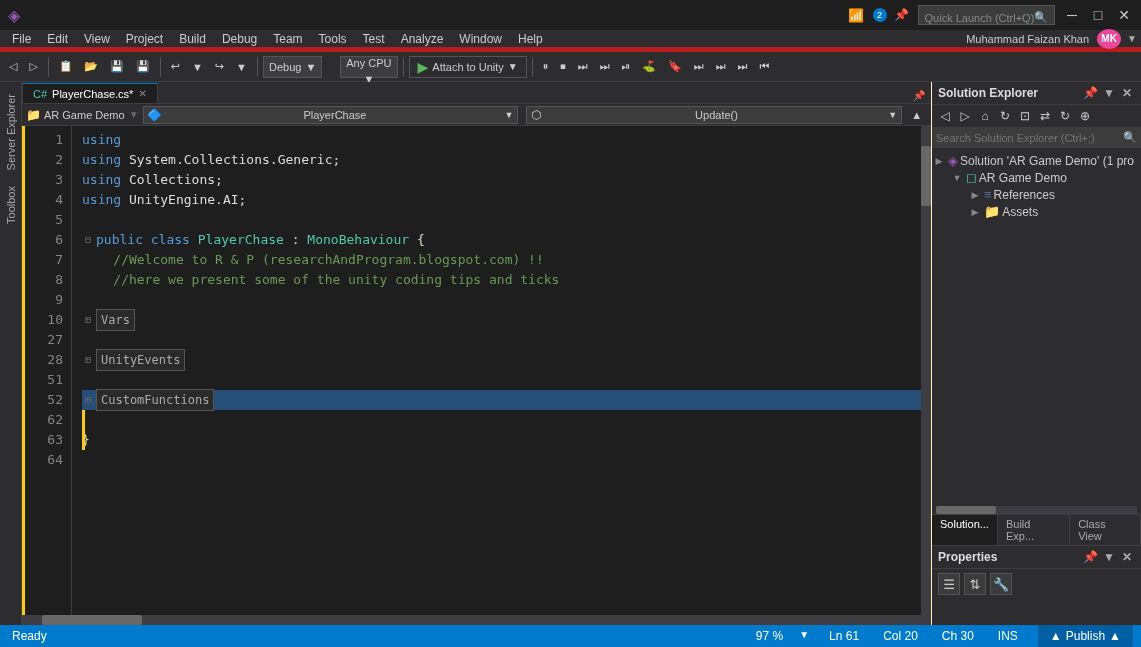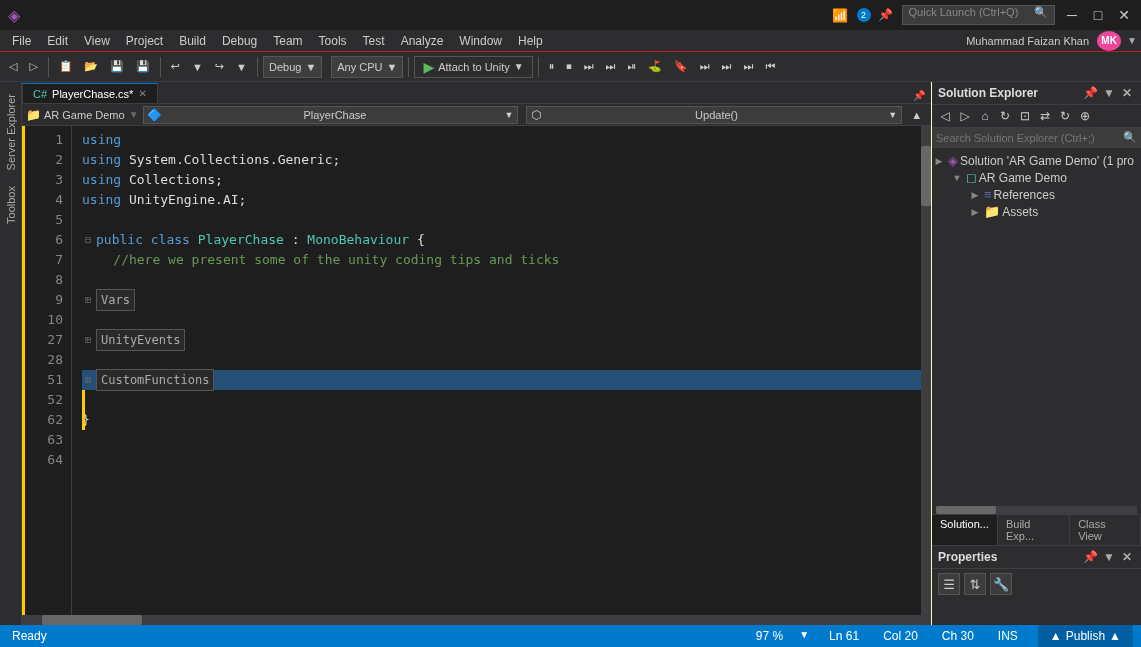--- a/index.html
+++ b/index.html
@@ -20,21 +20,21 @@
     #title-bar .title-right { display: flex; align-items: center; gap: 8px; }
     .title-btn { width: 18px; height: 18px; display: flex; align-items: center; justify-content: center; cursor: pointer; font-size: 14px; color: #ccc; }
 
     
     #menu-bar {
       background: #2d2d30;
       height: 22px;
       display: flex;
       align-items: center;
       padding: 0 4px;
-      border-bottom: 1px solid #b91c1c;
+      border-bottom: 5px solid #b91c1c;
       justify-content: space-between;
     }
     .menu-item { padding: 2px 8px; cursor: pointer; font-size: 12px; color: #ccc; }
 
     
     #toolbar {
       background: #2d2d30;
       height: 30px;
       display: flex;
       align-items: center;
@@ -332,21 +332,21 @@
 <div id="title-bar">
   <div class="title-left">
     <span style="color:#9b59b6;font-size:16px;">◈</span>
   </div>
   <div class="title-right">
 
     <span style="font-size:13px;">📶</span>
     <span style="background:#007acc;color:#fff;border-radius:50%;width:14px;height:14px;display:inline-flex;align-items:center;justify-content:center;font-size:9px;">2</span>
     <span style="font-size:12px;">📌</span>
 
-    <div style="display:flex;align-items:flex-start;background:#3c3c3c;border:1px solid #555;height:20px;padding:0 6px;gap:16px;">
+    <div style="display:flex;align-items:flex-end;background:#3c3c3c;border:1px solid #555;height:20px;padding:0 6px;gap:0;">
       <span style="font-size:11px;color:#888;">Quick Launch (Ctrl+Q)</span>
       <span style="font-size:11px;">🔍</span>
     </div>
     <div class="title-btn">─</div>
     <div class="title-btn">□</div>
     <div class="title-btn close">✕</div>
   </div>
 </div>
 
 <div id="menu-bar">
@@ -384,21 +384,21 @@
   <div class="toolbar-btn">▼</div>
   <div class="toolbar-btn">↪</div>
   <div class="toolbar-btn">▼</div>
   <div class="toolbar-separator"></div>
 
   <div class="toolbar-dropdown">
     <span>Debug</span>
     <span>▼</span>
   </div>
 
-  <div class="toolbar-dropdown" style="margin-left:7px;">
+  <div class="toolbar-dropdown" style="margin-left:16px;flex-direction:column;">
     <span>Any CPU</span>
     <span>▼</span>
   </div>
   <div class="toolbar-separator"></div>
 
   <div class="attach-btn">
     <span class="play-icon">▶</span>
     <span>Attach to Unity</span>
     <span style="font-size:10px;">▼</span>
   </div>
@@ -504,20 +504,23 @@
           <span class="kw">public</span>
           <span> </span>
           <span class="kw">class</span>
           <span> </span>
           <span class="type">PlayerChase</span>
           <span> : </span>
           <span class="type">MonoBehaviour</span>
           <span> {</span>
         </div>
 
+        <div class="code-line">
+          <span class="comment">    //Welcome to R &amp; P (researchAndProgram.blogspot.com) !!</span>
+        </div>
 
         <div class="code-line">
           <span class="comment">    //here we present some of the unity coding tips and ticks</span>
         </div>
 
         <div class="code-line">&nbsp;</div>
 
         <div class="code-line">
           <span class="fold-btn">⊞</span>
           <span class="code-region">Vars</span>

